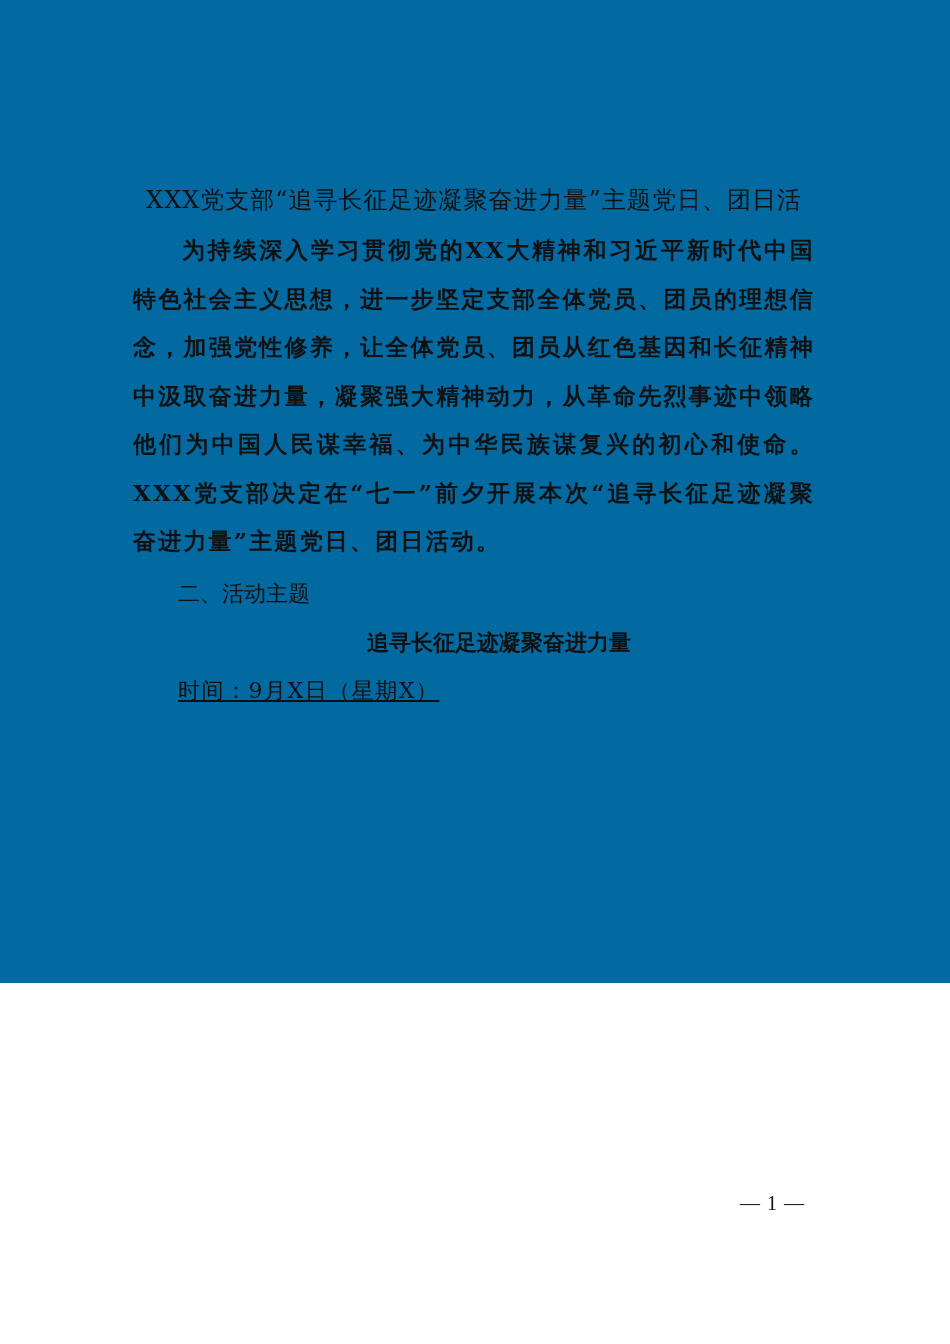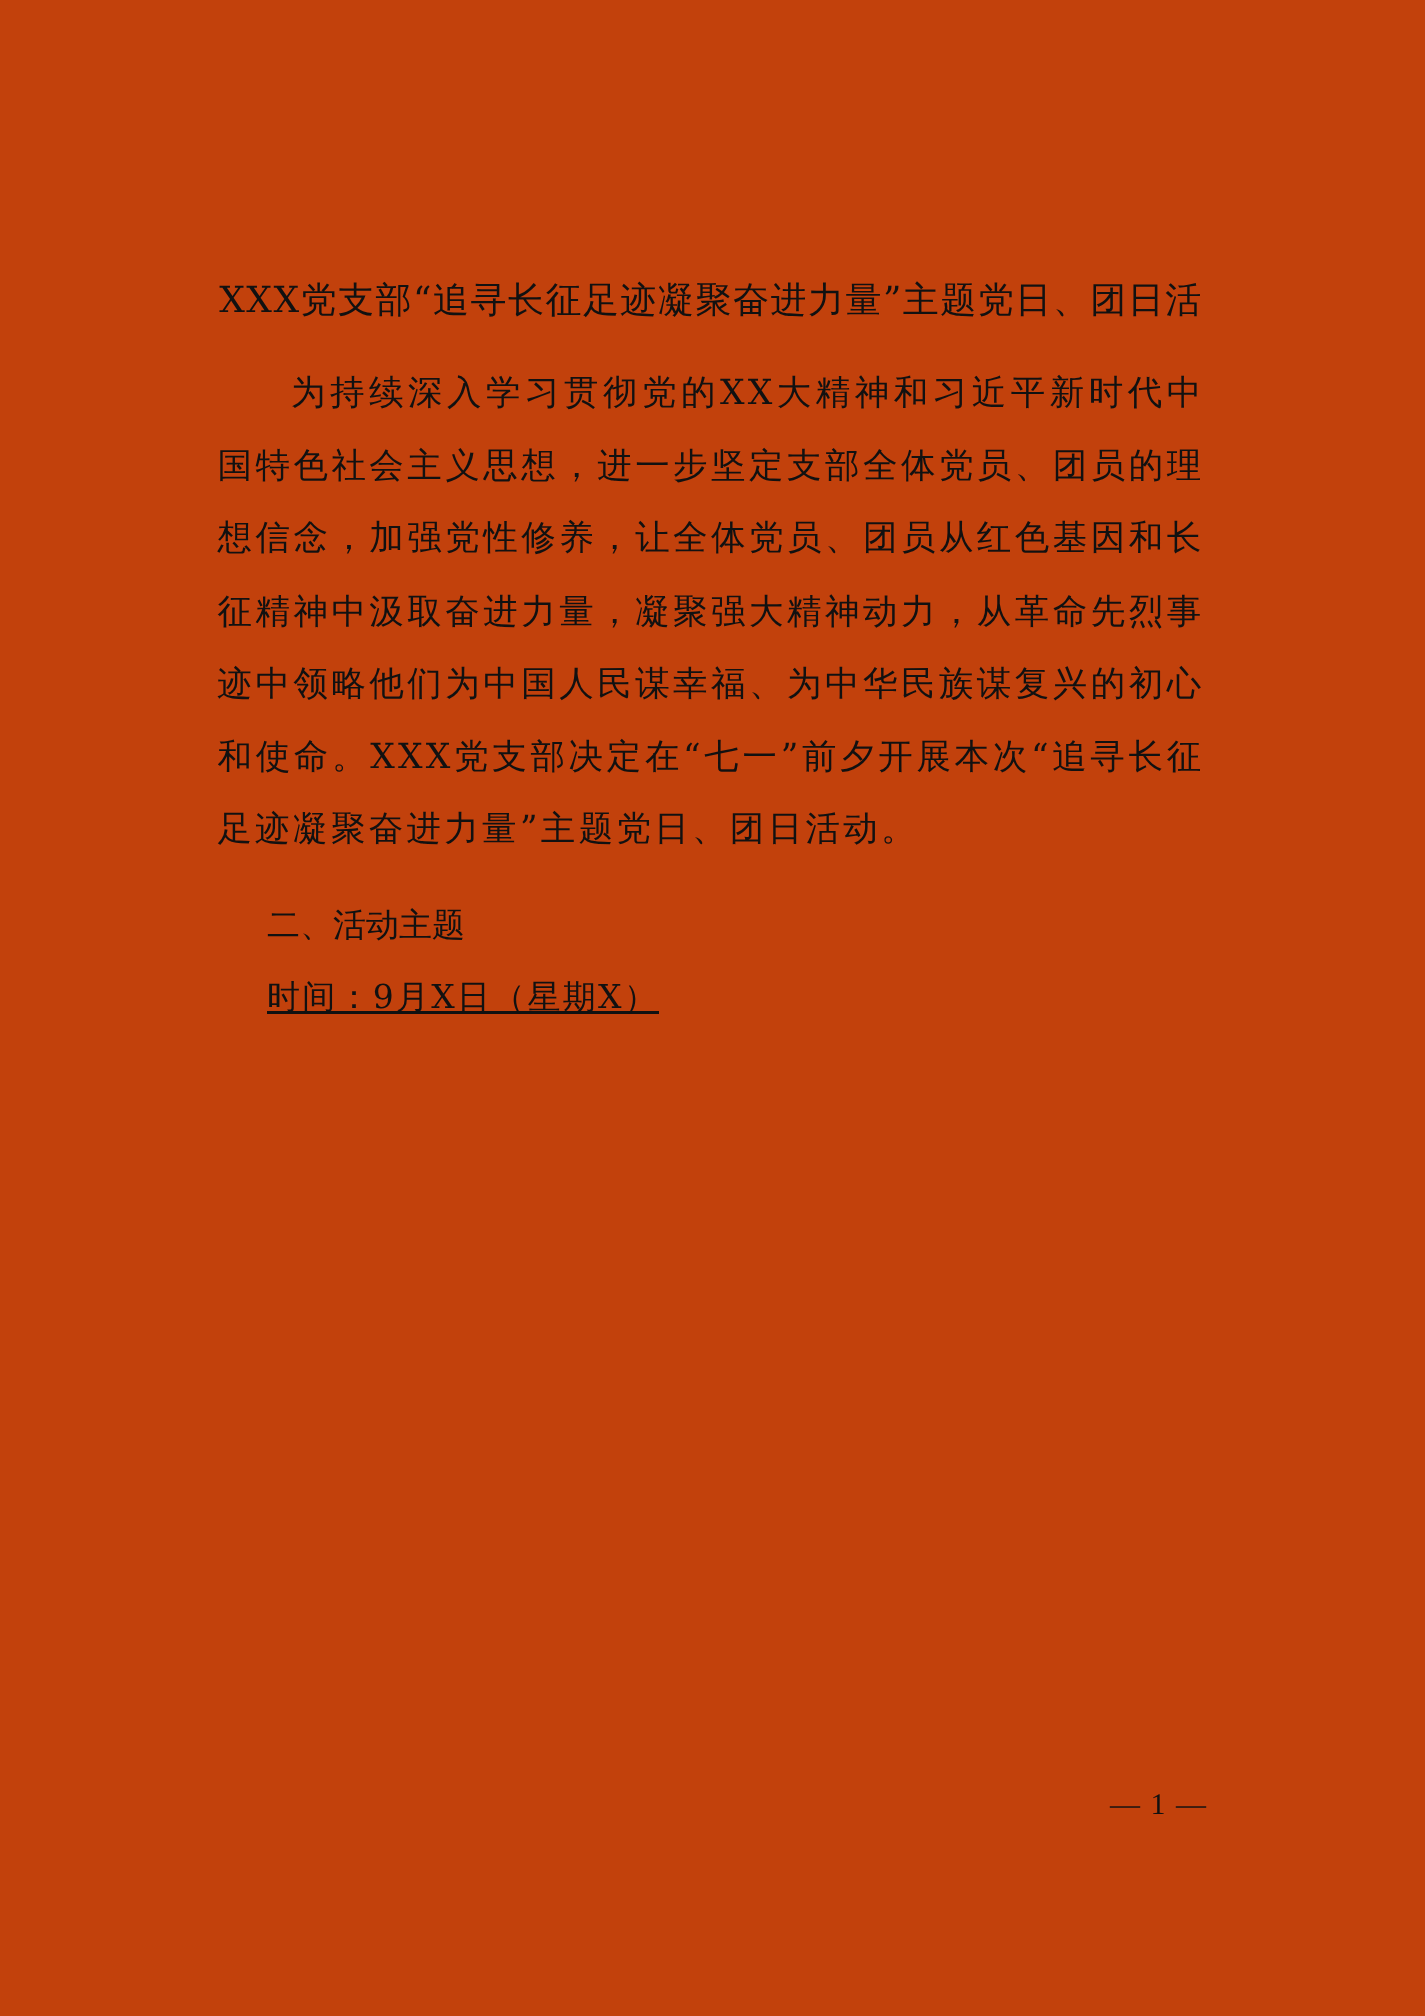--- a/index.html
+++ b/index.html
@@ -12,22 +12,22 @@
     height: 1344px;
     position: relative;
     overflow: hidden;
     font-family: "DejaVu Serif", "Liberation Serif", serif;
     color: #111111;
   }
   .page {
     position: absolute;
     left: 0; top: 0;
     width: 950px;
-    height: 1344px;
-    background: #c2410c;
+    height: 983px;
+    background: #0369a1;
   }
   .content {
     position: absolute;
     left: 129px;
     top: 178px;
     width: 690px;
   }
   .title {
     font-size: 24px;
     line-height: 44px;
@@ -35,22 +35,23 @@
     letter-spacing: 1px;
     margin: 0 -12px;
     font-weight: normal;
   }
   .title .t2 { display: block; }
   .para {
     font-size: 23px;
     line-height: 48.5px;
     letter-spacing: 2.2px;
     text-indent: 49px;
-    margin: 16px;
+    margin: 4px;
     text-align: justify;
+    font-weight: bold;
   }
   .heading {
     font-family: "DejaVu Sans", "Liberation Sans", sans-serif;
     font-size: 22px;
     line-height: 48.5px;
     padding-left: 49px;
     font-weight: normal;
     margin: 0;
   }
   .theme {
@@ -84,18 +85,19 @@
 <div class="page">
   <div class="content">
     <div class="title">
       <span class="t1">XXX党支部“追寻长征足迹凝聚奋进力量”主题党日、团日活</span>
     </div>
 
     <p class="para"><span>为持续深入学习贯彻党的XX大精神和习近平新时代中国特色社会主义思想，进一步坚定支部全体党员、团员的理想信念，加强党性修养，让全体党员、团员从红色基因和长征精神中汲取奋进力量，凝聚强大精神动力，从革命先烈事迹中领略他们为中国人民谋幸福、为中华民族谋复兴的初心和使命。</span><span style="text-indent:0">XXX党支部决定在“七一”前夕开展本次“追寻长征足迹凝聚奋进力量”主题党日、团日活动。</span></p>
 
 
     <h2 class="heading">二、活动主题</h2>
+    <p class="theme">追寻长征足迹凝聚奋进力量</p>
 
     <p class="plain">时间：9月X日（星期X）</p>
   </div>
 
   <div class="page-number">— 1 —</div>
 </div>
 
 </body></html>

